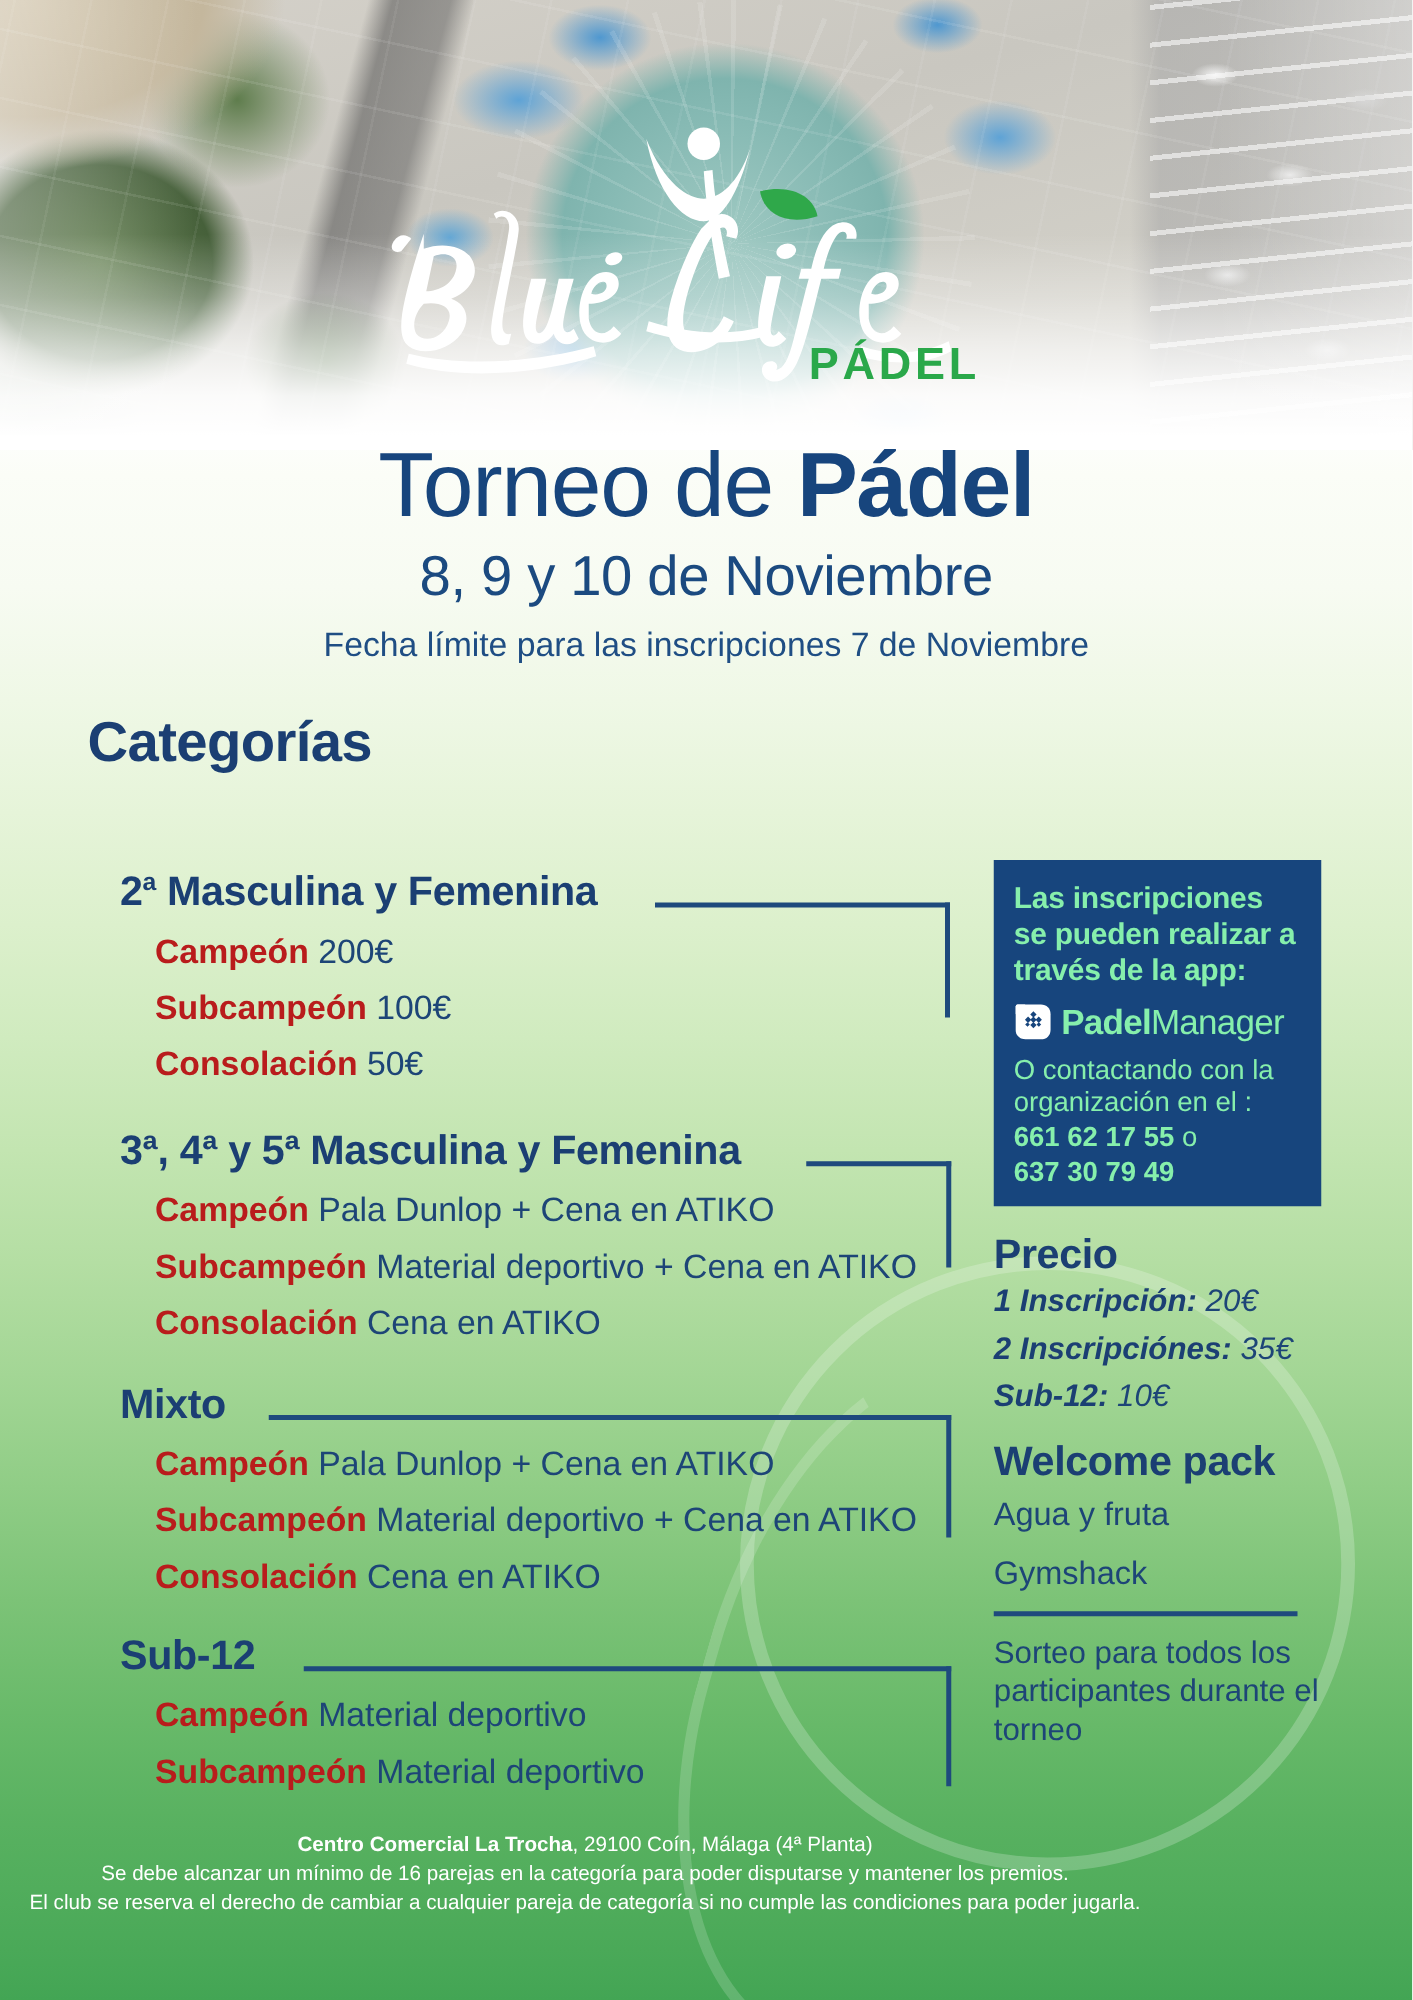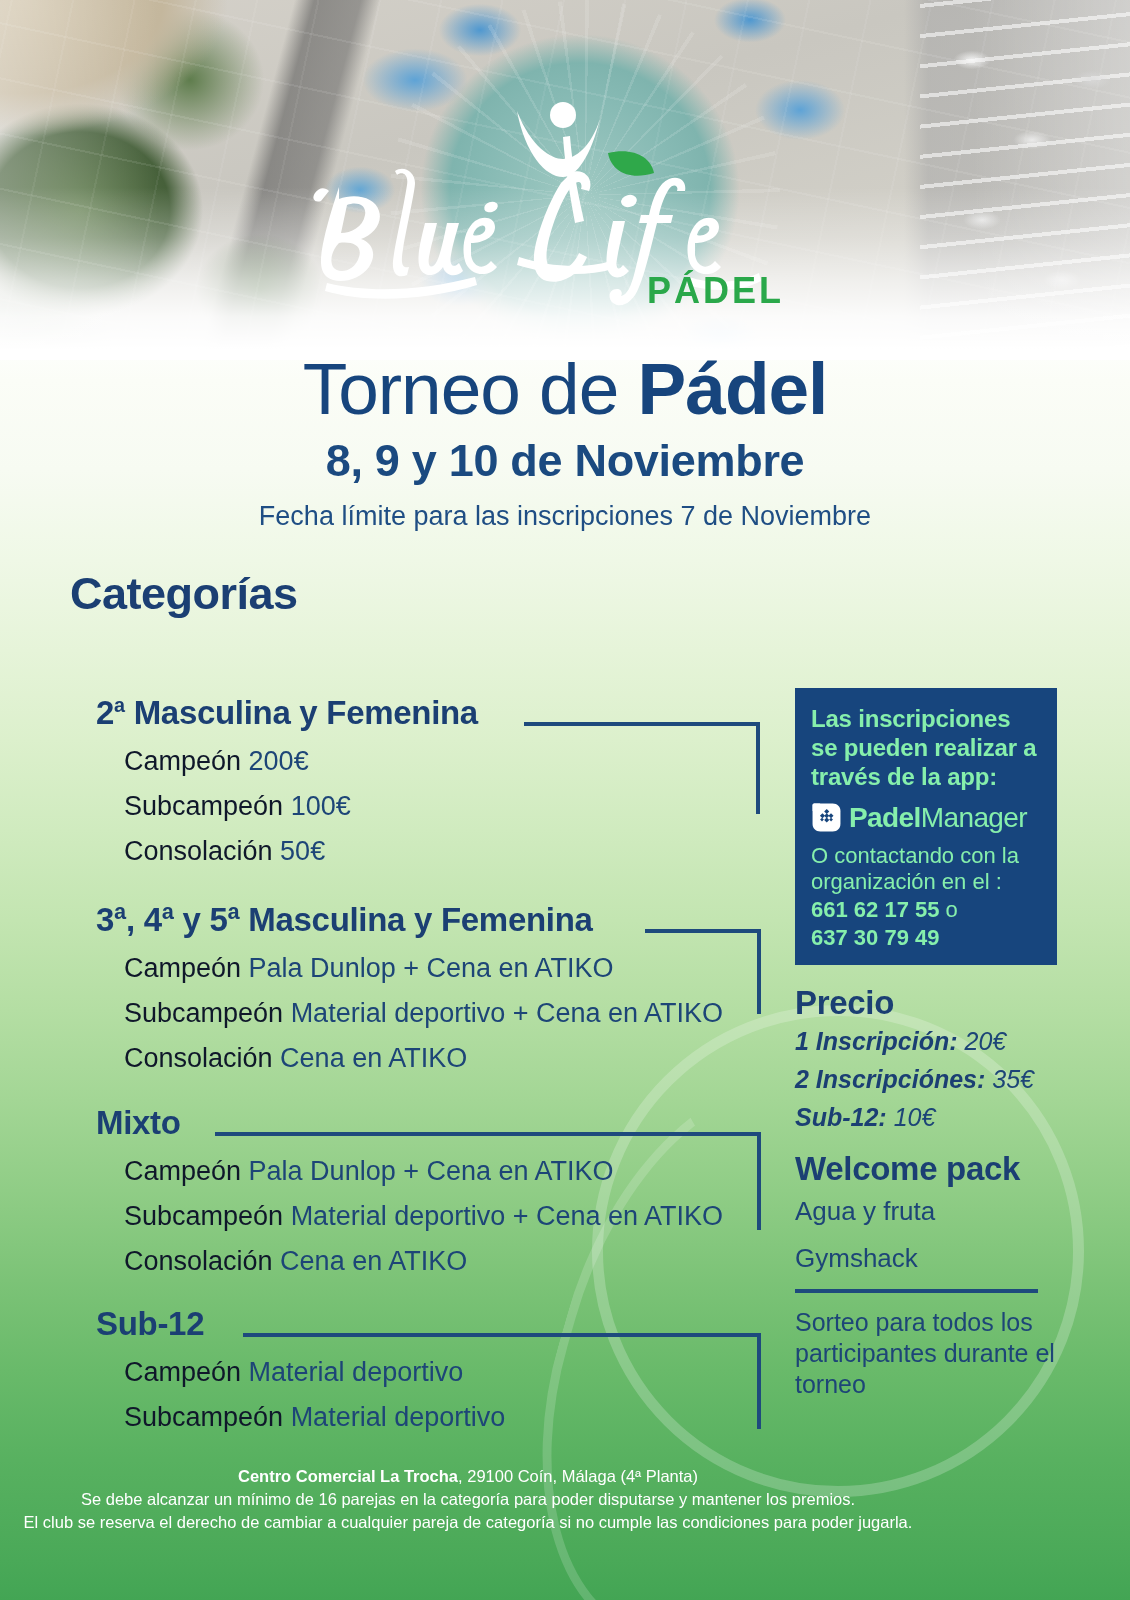--- a/index.html
+++ b/index.html
@@ -158,21 +158,21 @@
   .title-block{ position:absolute; left:0; top:348px; width:1130px; z-index:5; }
   .title-main{
     font-size:73px; line-height:82px;
     color:#17457d; font-weight:400;
     text-align:center; letter-spacing:-1px;
     margin:0; padding:0;
   }
   .title-main b{ font-weight:700; }
   .title-dates{
     font-size:45px; line-height:54px; color:#1b4a80;
-    text-align:center; font-weight:700; margin-top:4px;
+    text-align:center; font-weight:400; margin-top:4px;
     letter-spacing:-.3px;
   }
   .title-deadline{
     font-size:27px; line-height:36px; color:#1f4e84;
     text-align:center; font-weight:400; margin-top:10px;
   }
 
   
   .cat-heading{
     position:absolute; left:70px; top:568px; z-index:5;
@@ -184,21 +184,21 @@
     font-size:33px; font-weight:700; color:#1b3f73;
     padding-left:96px; line-height:40px; letter-spacing:-.3px;
     position:relative; display:block;
   }
   .cat-title sup{ font-size:.6em; vertical-align:super; line-height:0; }
   .prizes{ padding-left:124px; margin-top:6px; }
   .prize{
     font-size:27px; line-height:45px; color:#1d4577; font-weight:400;
     white-space:nowrap;
   }
-  .prize b{ font-weight:400; color:#0f172a; }
+  .prize b{ font-weight:700; color:#b91c1c; }
 
   
   .bracket{ position:absolute; z-index:5; }
   .bracket .hline{
     position:absolute; height:4px; background:#1e4a7d; top:0; left:0;
   }
   .bracket .vline{
     position:absolute; width:4px; background:#1e4a7d; top:0;
   }
 

